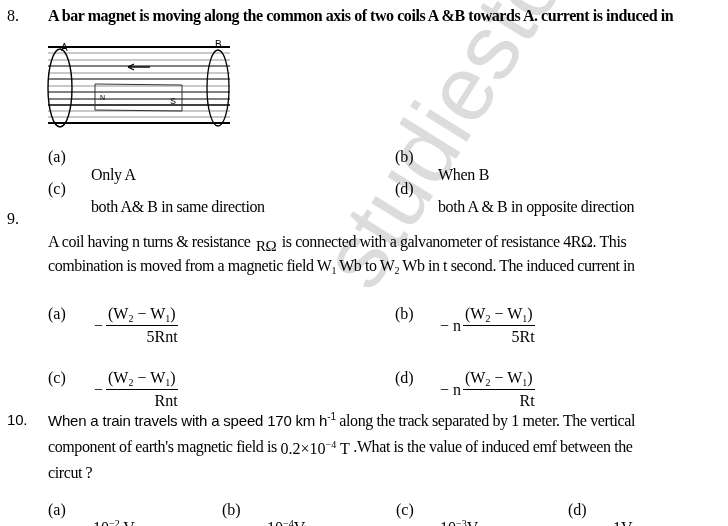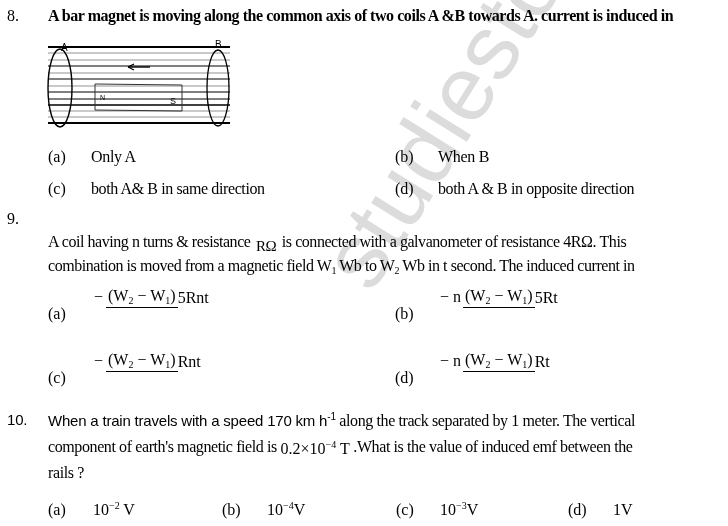--- a/index.html
+++ b/index.html
@@ -5,25 +5,25 @@
   html, body { margin: 0; padding: 0; background: #ffffff; }
   body {
     width: 728px; height: 526px; position: relative; overflow: hidden;
     font-family: "Liberation Serif", "DejaVu Serif", serif;
     color: #000; font-size: 16px;
   }
   .abs { position: absolute; white-space: nowrap; }
   .qnum { position: absolute; left: 7px; }
   .qtext { position: absolute; left: 48px; line-height: 23px; }
   .opt-label { position: absolute; }
-  .opt-text { position: absolute; white-space: nowrap; }
+  .opt-text { position: absolute; white-space: nowrap; margin-top: 18px; }
   .sans { font-family: "Liberation Sans", "DejaVu Sans", sans-serif; font-size: 15px; letter-spacing: -0.2px; }
   sub { font-size: 10px; vertical-align: -3px; line-height: 0; }
   sup { font-size: 10px; vertical-align: 6px; line-height: 0; }
-  .frac { display: inline-flex; flex-direction: row; align-items: flex-end; vertical-align: middle; }
+  .frac { display: inline-flex; flex-direction: column; align-items: flex-end; vertical-align: middle; }
   .frac .num { padding: 0 2px 1px; border-bottom: 1px solid #000; line-height: 20px; }
   .frac .den { line-height: 20px; padding-top: 1px; }
   .math { display: inline-flex; align-items: center; }
   .watermark {
     position: absolute; left: 300px; top: 250px;
     font-family: "Liberation Sans", "DejaVu Sans", sans-serif;
     font-size: 92px; color: #d6d6d6; opacity: 0.85;
     transform: rotate(-58deg); transform-origin: left top;
     white-space: nowrap; pointer-events: none; z-index: 0;
   }
@@ -128,21 +128,21 @@
 
   <div>
     <span class="qnum abs sans" style="top:411px;text-align:center;">10.</span>
     <div class="qtext abs" style="top:408px; line-height:26px; letter-spacing:-0.4px;">
       <div style="white-space:nowrap;">
         <span class="sans">When a train travels with a speed 170 km h</span><sup class="sans" style="font-size:10px;">-1</sup><span> along the track separated by 1 meter. The vertical</span>
       </div>
       <div style="white-space:nowrap;">
         <span>component of earth's magnetic field is </span><span style="position:relative; top:2px; letter-spacing:0;"><span>0.2×10</span><sup>−4</sup><span> T</span></span><span> .What is the value of induced emf between the</span>
       </div>
-      <div style="white-space:nowrap;">rails ?</div>
+      <div style="white-space:nowrap;">circut ?</div>
     </div>
 
     <span class="opt-label abs" style="left:48px; top:501px;">(a)</span>
     <span class="opt-text abs" style="left:93px; top:501px;"><span>10</span><sup>−2</sup><span> V</span></span>
 
     <span class="opt-label abs" style="left:222px; top:501px;">(b)</span>
     <span class="opt-text abs" style="left:267px; top:501px;"><span>10</span><sup>−4</sup><span>V</span></span>
 
     <span class="opt-label abs" style="left:396px; top:501px;">(c)</span>
     <span class="opt-text abs" style="left:440px; top:501px;"><span>10</span><sup>−3</sup><span>V</span></span>

